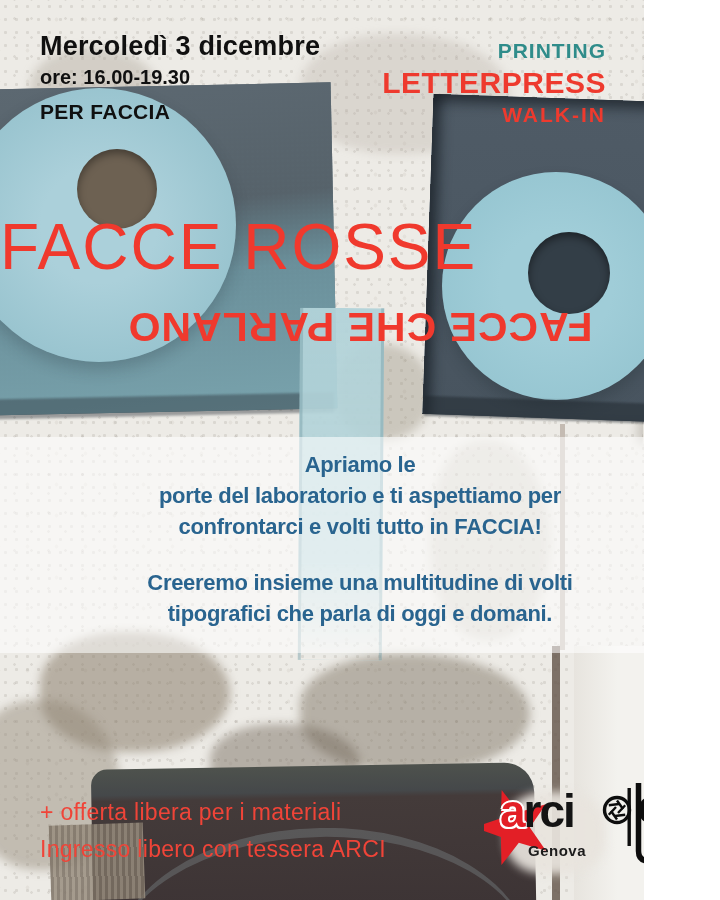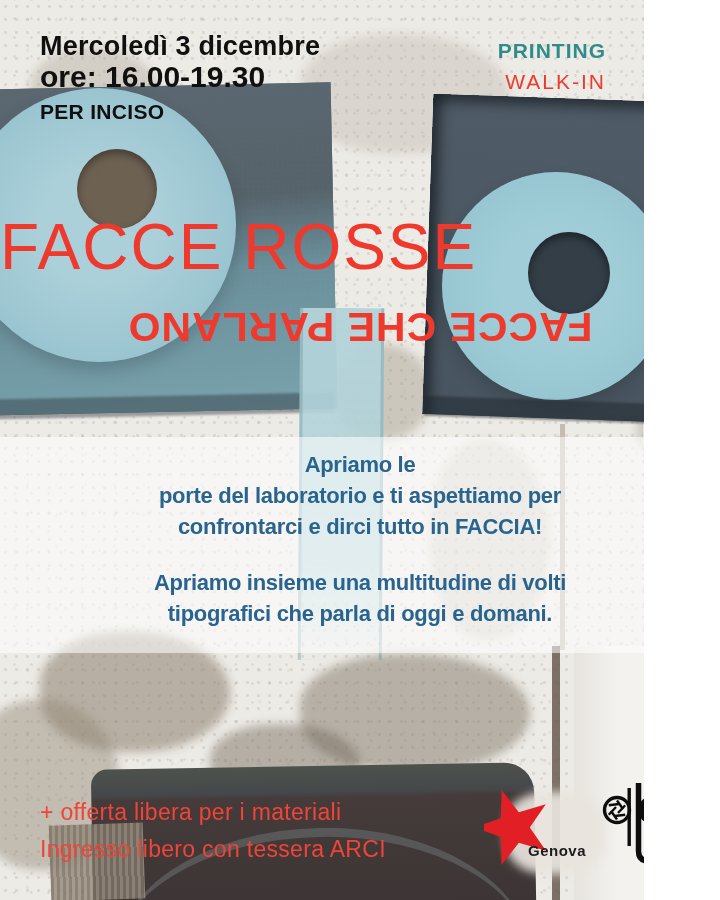--- a/index.html
+++ b/index.html
@@ -63,26 +63,26 @@
     border-top:9px solid rgba(150,170,172,0.28);}
   .corduroy{left:50px;top:824px;width:94px;height:76px;transform:rotate(-2deg);opacity:0.85;
     background:repeating-linear-gradient(90deg,#7c7164 0 3px,#988d7e 3px 6px);}
   .logo-backdrop{left:505px;top:792px;width:100px;height:82px;background:rgba(232,228,221,0.92);
     filter:blur(5px);border-radius:40%;}
   .white-band{left:0;top:437px;width:720px;height:216px;background:rgba(255,255,255,0.56);}
 
   
   .date-block{left:40px;top:30px;color:#101010;}
   .date-line{font-weight:bold;font-size:27px;line-height:32px;letter-spacing:0.2px;}
-  .time-line{font-weight:bold;font-size:30px;line-height:30px;}
+  .time-line{font-weight:bold;font-size:20px;line-height:30px;}
   .mode-line{font-weight:bold;font-size:21px;line-height:24px;margin-top:8px;letter-spacing:0.3px;}
   .brand-block{right:38px;top:36px;text-align:right;}
   .brand-printing{color:#2f8c8a;font-weight:bold;font-size:21px;line-height:30px;letter-spacing:1px;}
   .brand-letterpress{color:#ee3a2e;font-weight:bold;font-size:30px;line-height:33px;letter-spacing:0.5px;}
-  .brand-walkin{color:#ee3a2e;font-weight:normal;font-size:21px;line-height:24px;letter-spacing:2px;margin-top:4px;}
+  .brand-walkin{color:#ee3a2e;font-weight:bold;font-size:21px;line-height:24px;letter-spacing:2px;margin-top:4px;}
   .title-main{left:0;top:212px;width:720px;text-align:left;color:#f0392d;
     font-weight:normal;font-size:64px;letter-spacing:2px;line-height:70px;}
   .title-flipped{left:0;top:301px;width:720px;text-align:center;color:#f0392d;
     font-weight:bold;font-size:41px;letter-spacing:1px;line-height:52px;transform:rotate(180deg);}
   .body-text{left:0;width:720px;text-align:center;color:#29648f;font-weight:bold;
     font-size:22px;line-height:31px;letter-spacing:-0.3px;}
   .body-p1{top:449px;}
   .body-p2{top:567px;}
   .footer-text{left:40px;top:794px;color:#f04438;font-weight:normal;font-size:23px;
     line-height:37px;letter-spacing:0.3px;}
@@ -134,50 +134,52 @@
     <div class="abs press-arc"></div>
   </div>
   <div class="abs corduroy"></div>
   <div class="abs logo-backdrop"></div>
 
   <div class="abs white-band"></div>
 
   <div class="abs date-block">
     <div class="date-line">Mercoledì 3 dicembre</div>
     <div class="time-line">ore: 16.00-19.30</div>
-    <div class="mode-line">PER INCISO</div>
+    <div class="mode-line">PER FACCIA</div>
   </div>
 
   <div class="abs brand-block">
     <div class="brand-printing">PRINTING</div>
+    <div class="brand-letterpress">LETTERPRESS</div>
     <div class="brand-walkin">WALK-IN</div>
   </div>
 
   <div class="abs title-main">FACCE ROSSE</div>
   <div class="abs title-flipped">FACCE CHE PARLANO</div>
 
   <div class="abs body-text body-p1">
     <div>Apriamo le</div>
     <div>porte del laboratorio e ti aspettiamo per</div>
-    <div>confrontarci e dirci tutto in FACCIA!</div>
+    <div>confrontarci e volti tutto in FACCIA!</div>
   </div>
   <div class="abs body-text body-p2">
-    <div>Apriamo insieme una multitudine di volti</div>
+    <div>Creeremo insieme una multitudine di volti</div>
     <div>tipografici che parla di oggi e domani.</div>
   </div>
 
   <div class="abs footer-text">
     <div>+ offerta libera per i materiali</div>
     <div>Ingresso libero con tessera ARCI</div>
   </div>
 
   <div class="abs arci-logo">
     <svg class="arci-star" width="62" height="86" viewBox="0 0 62 86">
       <polygon fill="#e31f26" transform="rotate(-18 30 42)" points="30,2 39.4,28.6 67.6,29.2 45.2,46.4 53.4,73.4 30,57.6 6.6,73.4 14.8,46.4 -7.6,29.2 20.6,28.6"></polygon>
     </svg>
+    <div class="arci-text"><span class="arci-a">a</span><span class="arci-rci">rci</span></div>
     <div class="arci-city">Genova</div>
   </div>
 
   <svg class="abs face-logo" width="86" height="98" viewBox="0 0 86 98">
     <circle cx="19" cy="28" r="12.5" fill="none" stroke="#0d0d0d" stroke-width="3.4"></circle>
     <g stroke="#0d0d0d" stroke-width="2.4">
       <line x1="19" y1="18.5" x2="25" y2="27"></line>
       <line x1="27.2" y1="23.2" x2="20" y2="31"></line>
       <line x1="27.2" y1="32.8" x2="17" y2="34"></line>
       <line x1="19" y1="37.5" x2="13" y2="29"></line>

